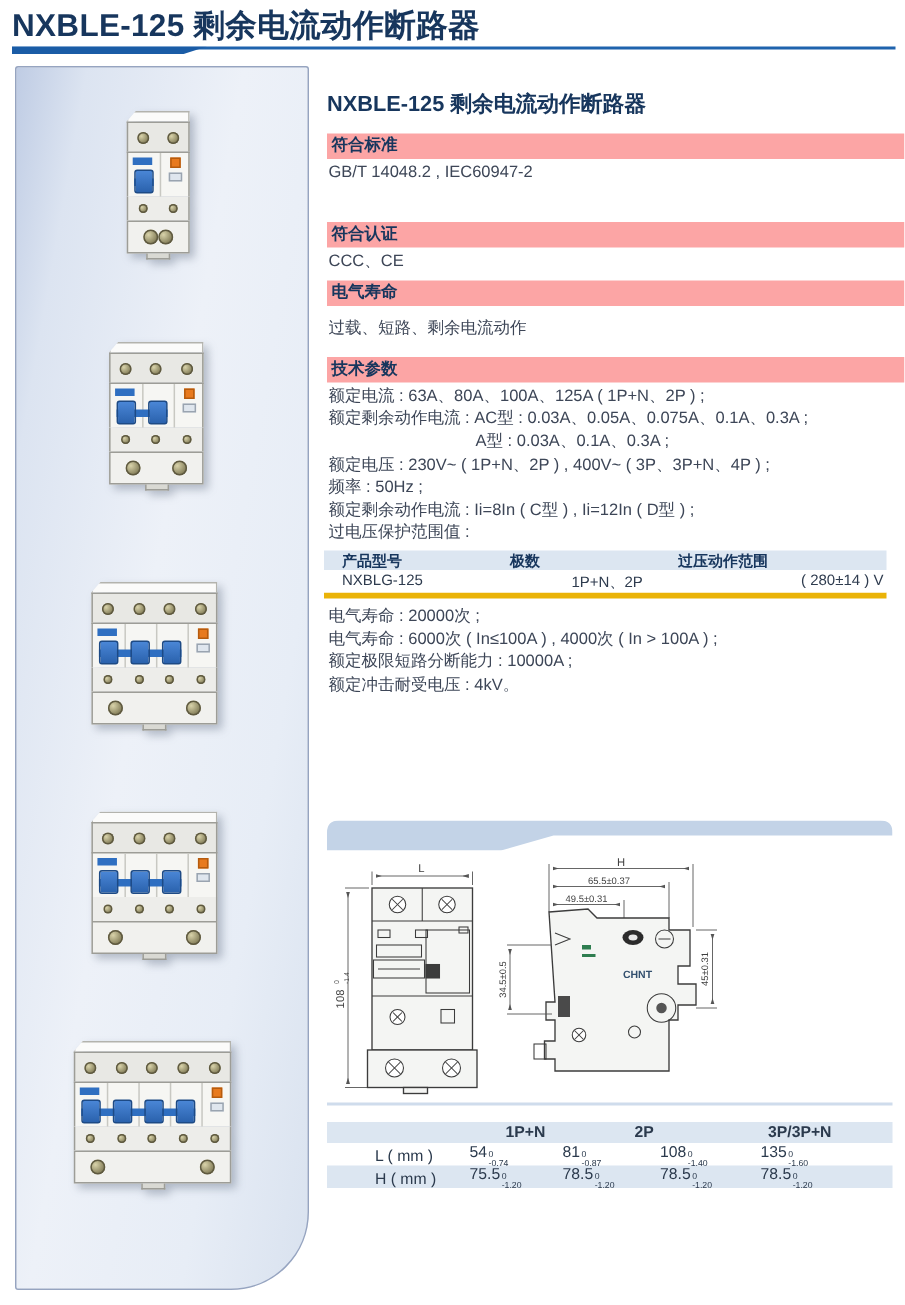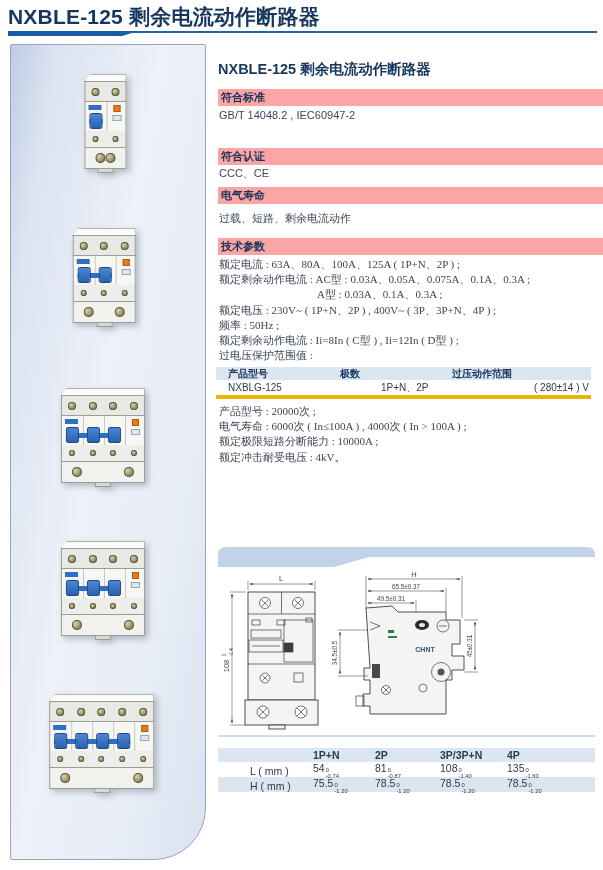--- a/index.html
+++ b/index.html
@@ -34,37 +34,37 @@
   .tbar{position:absolute;bottom:7px;height:5px;background:#2f6fc1;}
   .b-bottom{height:22px;background:#f1f1ee;border:1px solid #9d9d97;box-sizing:border-box;
             display:flex;justify-content:space-between;align-items:center;padding:0 10px;}
   .b-clip{width:16px;height:4px;margin:0 auto;background:#d9d9d3;border:1px solid #9d9d97;border-top:none;box-sizing:border-box;}
   
   .content-title{position:absolute;left:218px;top:60px;font-size:14.5px;font-weight:bold;color:#17365d;}
   .secbar{position:absolute;left:218px;width:439px;height:17px;background:#fca5a5;color:#17365d;
           font-size:11px;font-weight:bold;line-height:17px;padding-left:3px;box-sizing:border-box;}
   .ptext{position:absolute;left:219px;font-size:11px;color:#3d4657;}
   .lines{position:absolute;left:219px;width:376px;font-size:11px;color:#3d4657;}
-  .lines .ln{height:15.2px;line-height:15.2px;white-space:nowrap;font-family:Liberation Serif, serif;}
+  .lines .ln{height:15.2px;line-height:15.2px;white-space:nowrap;}
   .lines .ln.indent{padding-left:98px;}
   
   .ovt{position:absolute;left:216px;top:367px;width:375px;font-size:10px;color:#2e3b4e;
        border-bottom:4px solid #eab308;}
   .ovt .r{display:grid;grid-template-columns:112px 112px 1fr;align-items:center;}
   .ovt .r.h{height:13px;background:#dce6f1;color:#17365d;font-weight:bold;}
   .ovt .r.d{height:15px;background:#fff;gap:41px;}
   .ovt .c{padding-left:12px;}
   
   .swoosh{position:absolute;left:218px;top:547px;width:377px;height:20px;}
   .drawing{position:absolute;left:218px;top:568px;width:377px;height:166px;background:#fff;}
   .dimsep{position:absolute;left:218px;top:735px;width:377px;height:2px;background:#cfdcec;}
   
   .st{position:absolute;left:218px;top:748px;width:377px;font-size:10.5px;color:#2b3a4d;}
   .st .r{display:grid;grid-template-columns:95px 62px 65px 67px 1fr;align-items:center;}
-  .st .r.h{height:14px;background:#dce6f1;font-weight:600;}
+  .st .r.h{height:14px;background:#dce6f1;font-weight:600;gap:24px;}
   .st .r.d0{height:15px;background:#fff;}
   .st .r.d1{height:15px;background:#dce6f1;}
   .st .lab{padding-left:32px;}
   .tol{display:inline-flex;flex-direction:column;font-size:5.8px;line-height:5.8px;margin-left:1px;transform:translateY(0px);color:#2b3a4d;}
   svg text{font-family:"Liberation Sans","DejaVu Sans",sans-serif;}
   .dimtxt{font-size:6.3px;fill:#3f3f3f;}
   .dimbig{font-size:7.5px;fill:#3f3f3f;}
   .lineart{fill:#f4f5f3;stroke:#3c3c3c;stroke-width:.9;}
   .thin{stroke:#3c3c3c;stroke-width:.7;fill:none;}
   .dim{stroke:#555;stroke-width:.6;fill:none;}
@@ -262,21 +262,21 @@
       <div class="c">过压动作范围</div>
     </div>
   <div class="r d">
         <div class="c">NXBLG-125</div>
         <div class="c">1P+N、2P</div>
         <div class="c">( 280±14 ) V</div>
       </div>
     </div>
 
   <div class="lines" style="top:404px" id="linesB">
-      <div class="ln">产品型号 : 20000次 ;</div>
+      <div class="ln">电气寿命 : 20000次 ;</div>
       <div class="ln">电气寿命 : 6000次 ( In≤100A ) , 4000次 ( In &gt; 100A ) ;</div>
       <div class="ln">额定极限短路分断能力 : 10000A ;</div>
       <div class="ln">额定冲击耐受电压 : 4kV。</div>
     </div>
 
 
   <div class="swoosh">
     <svg width="377" height="20" viewBox="0 0 377 20">
       <path d="M8,0 H369 Q377,0 377,8 V10 H151 L116,20 H0 V8 Q0,0 8,0 Z" fill="#c3d3e7"></path>
     </svg>

